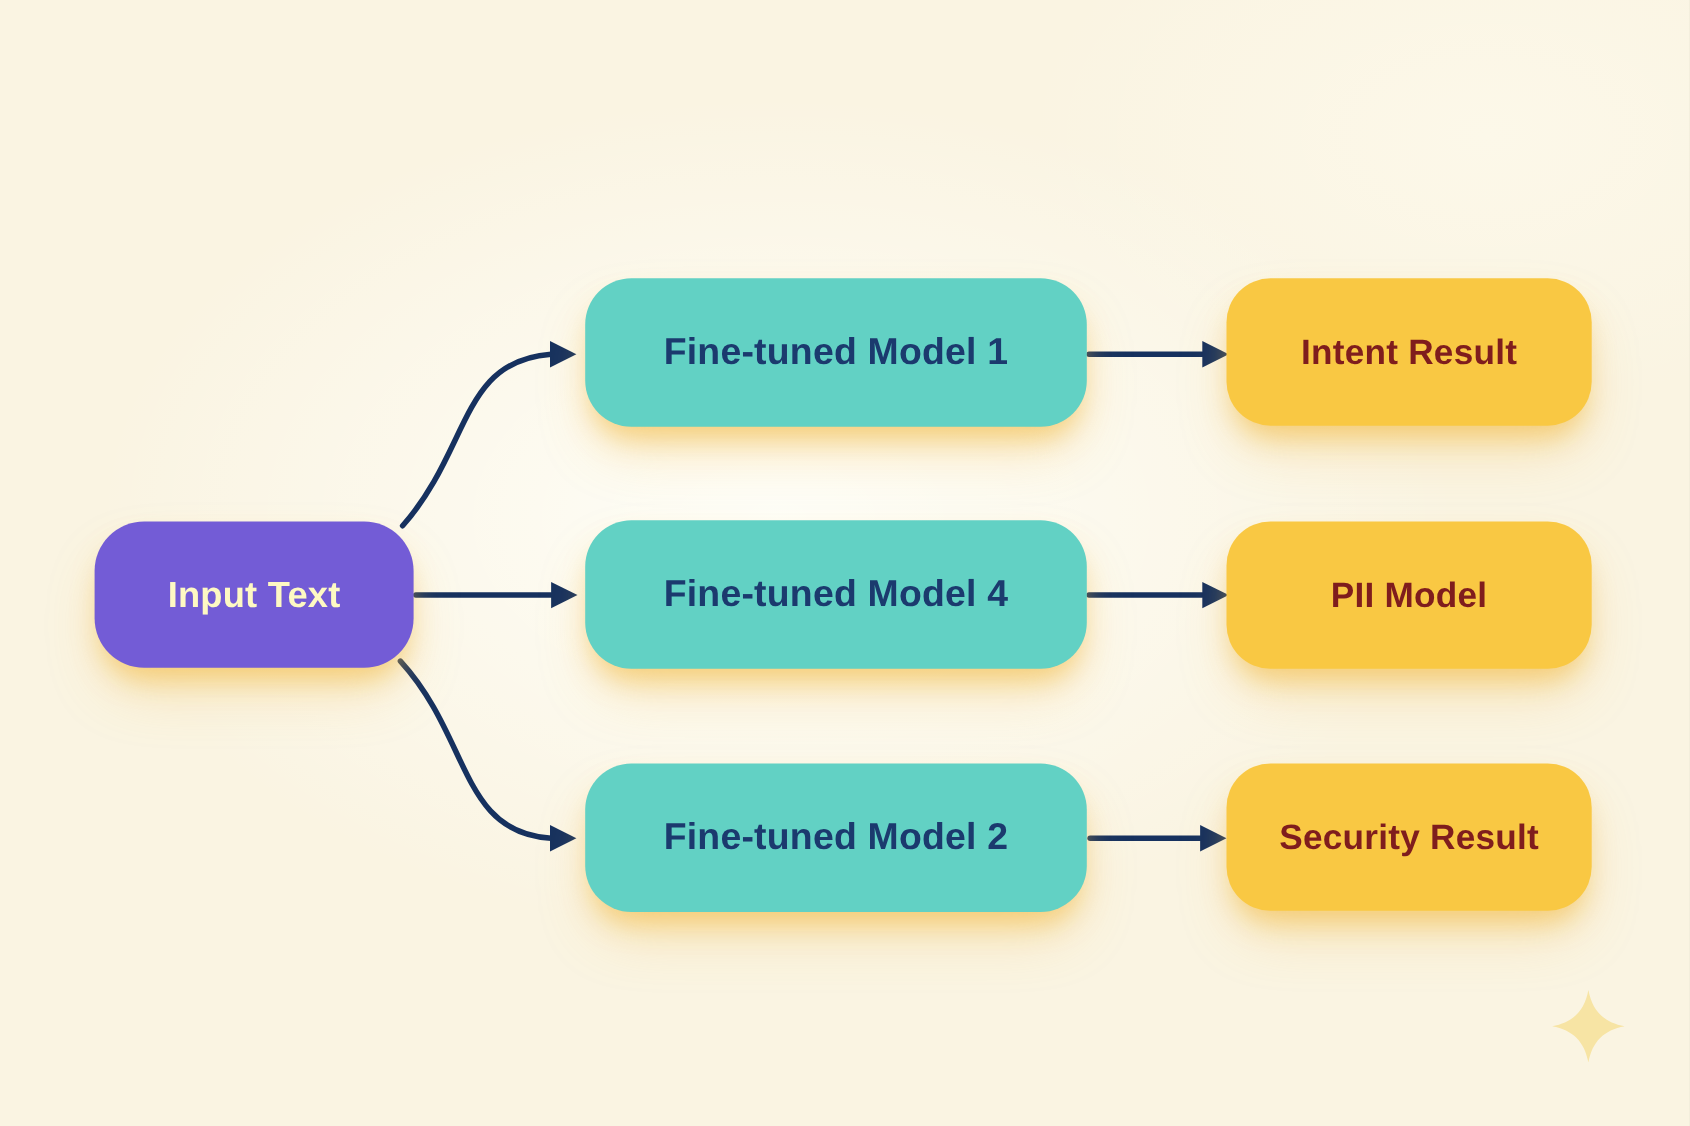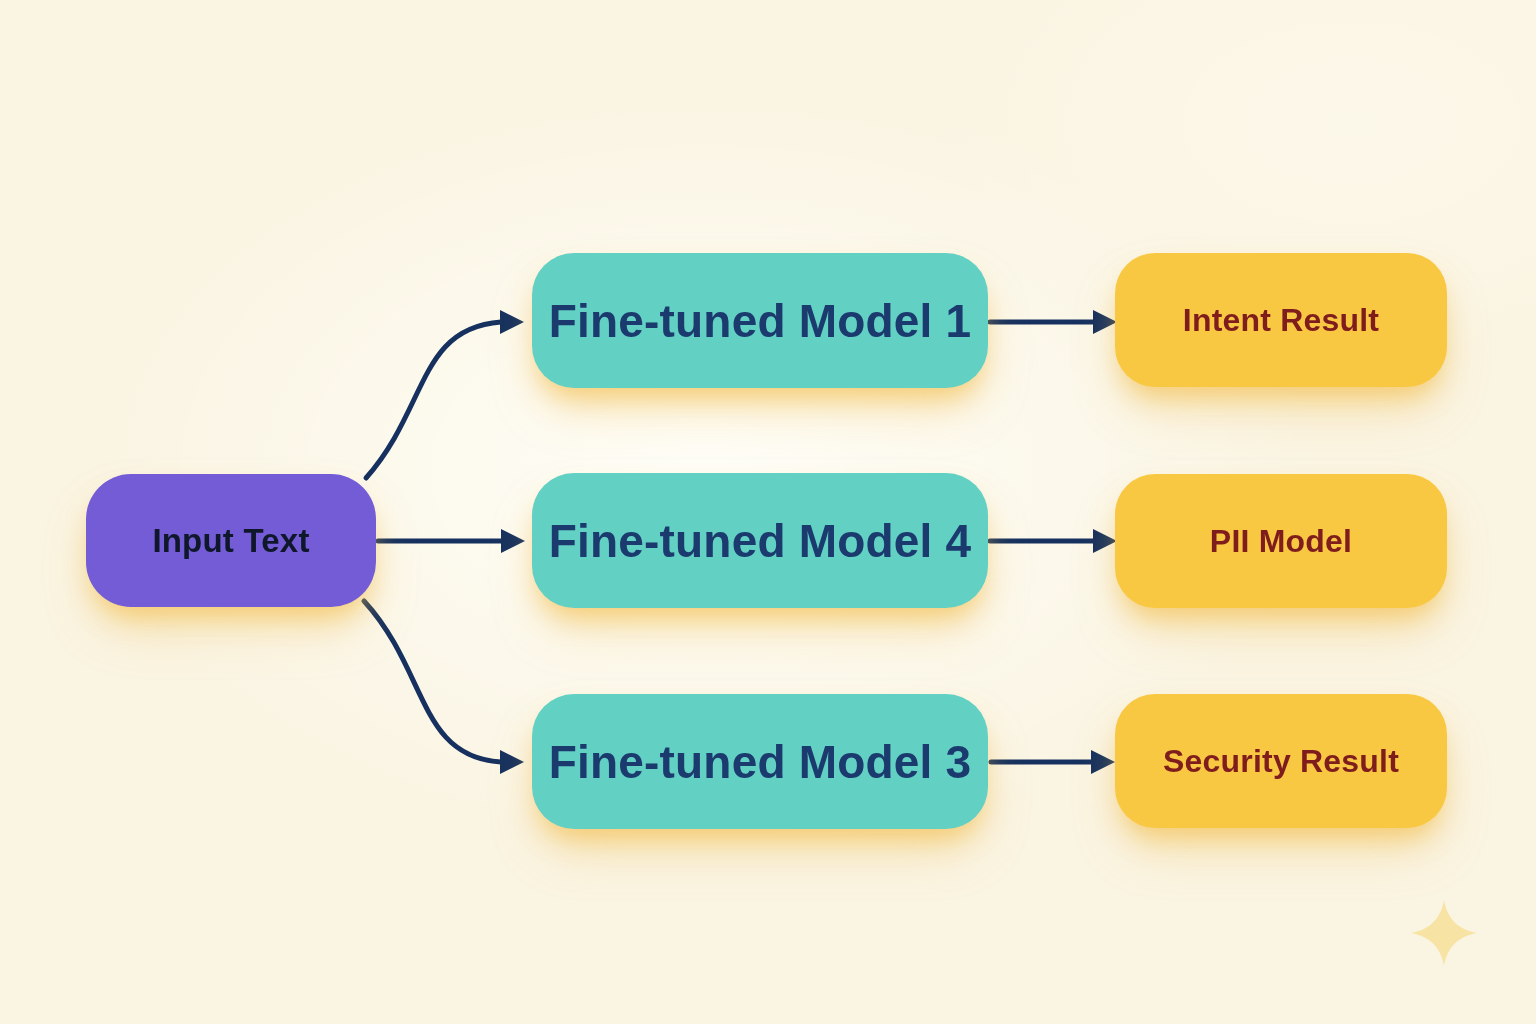--- a/index.html
+++ b/index.html
@@ -28,29 +28,29 @@
     font-weight: 700;
     letter-spacing: 0.2px;
     box-shadow:
       0 16px 24px -6px rgba(242,186,66,0.55),
       0 28px 52px -12px rgba(242,186,66,0.35);
   }
   .node-input {
     left: 86px;  top: 474px;  width: 290px; height: 133px;
     background: #735cd6;
     border-radius: 45px;
-    color: #0f172a;
+    color: #fef9c3;
     font-size: 33px;
   }
   .node-model {
     left: 532px; width: 456px; height: 135px;
     background: #62d1c4;
     border-radius: 42px;
     color: #1b3a6e;
-    font-size: 46px;
+    font-size: 34px;
   }
   .node-model1 { top: 253px; }
   .node-model2 { top: 473px; }
   .node-model3 { top: 694px; }
   .node-result {
     left: 1115px; width: 332px; height: 134px;
     background: #f9c843;
     border-radius: 40px;
     color: #7f1d1d;
     font-size: 32px;
@@ -119,21 +119,21 @@
     <span>Input Text</span>
   </div>
 
   <div class="node node-model node-model1">
     <span>Fine-tuned Model 1</span>
   </div>
   <div class="node node-model node-model2">
     <span>Fine-tuned Model 4</span>
   </div>
   <div class="node node-model node-model3">
-    <span>Fine-tuned Model 3</span>
+    <span>Fine-tuned Model 2</span>
   </div>
 
   <div class="node node-result node-result1">
     <span>Intent Result</span>
   </div>
   <div class="node node-result node-result2">
     <span>PII Model</span>
   </div>
   <div class="node node-result node-result3">
     <span>Security Result</span>

